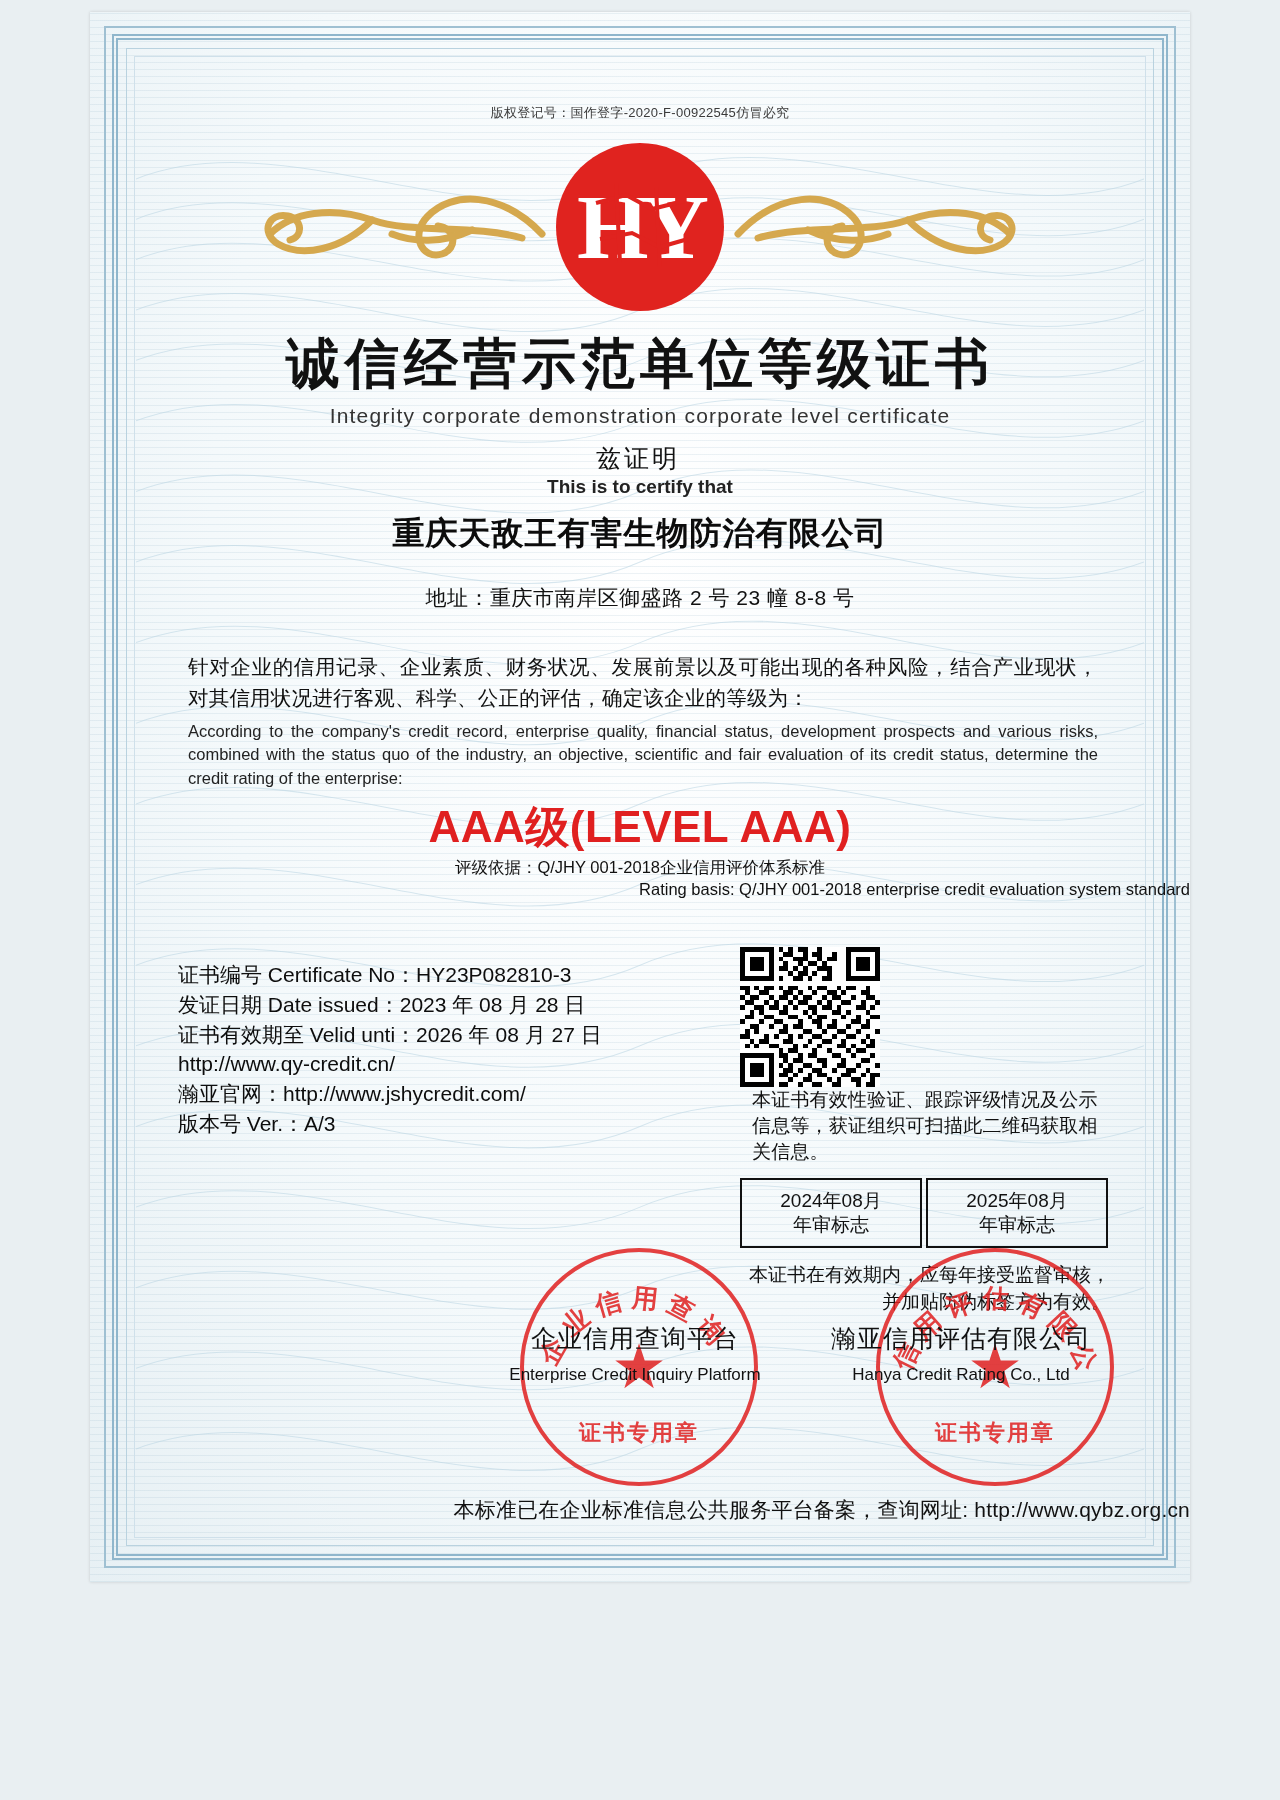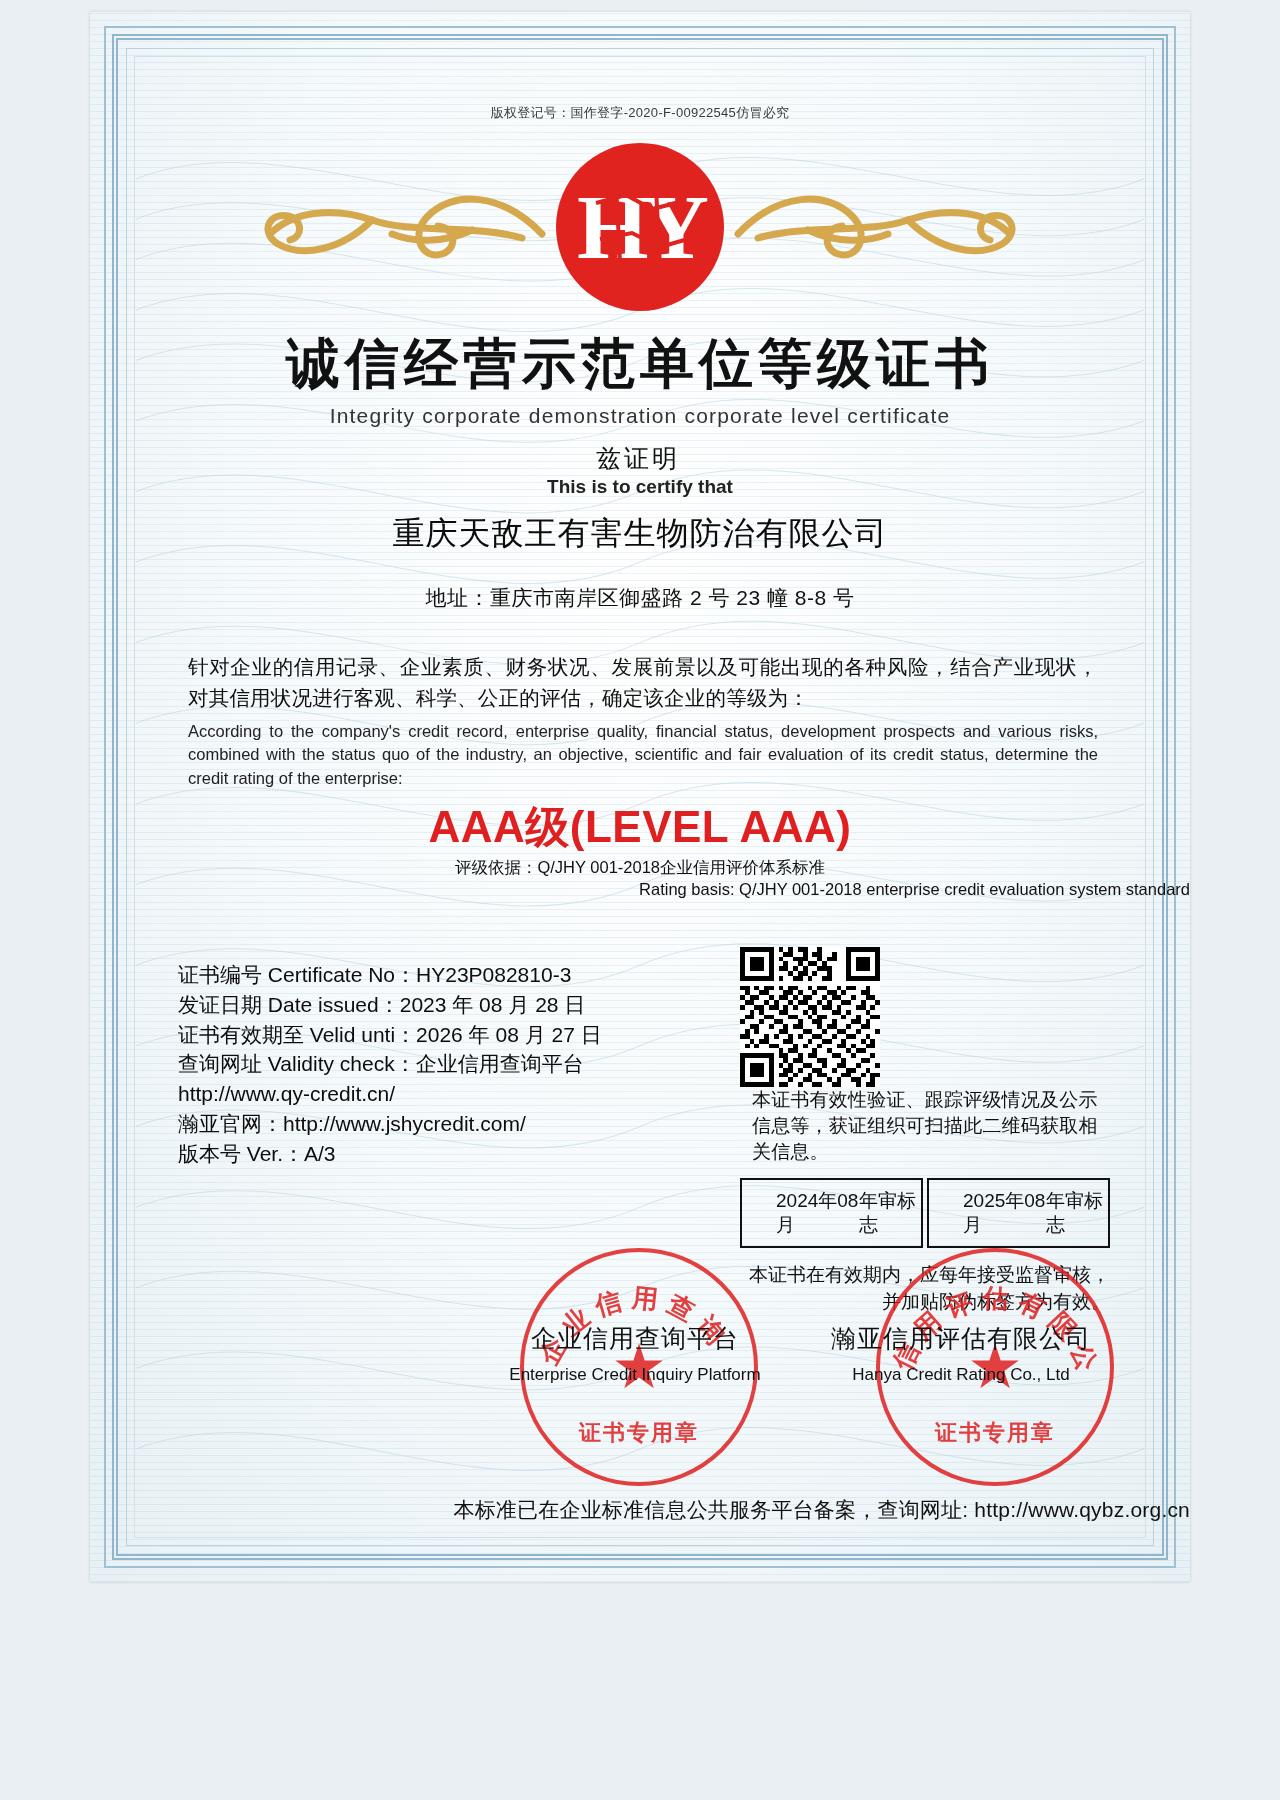--- a/index.html
+++ b/index.html
@@ -72,21 +72,21 @@
   .certify-cn{
     position:absolute;top:430px;left:0;right:4px;text-align:center;
     font-size:25px;color:#111;letter-spacing:3px;
   }
   .certify-en{
     position:absolute;top:464px;left:0;right:0;text-align:center;
     font-size:19px;color:#222;font-weight:bold;
   }
   .company{
     position:absolute;top:500px;left:0;right:0;text-align:center;
-    font-size:32px;font-weight:normal;color:#0c0c0c;letter-spacing:1px;
+    font-size:32px;font-weight:bold;color:#0c0c0c;letter-spacing:1px;
   }
   .credit-code{
     position:absolute;top:545px;left:0;right:0;text-align:center;
     font-size:21px;color:#111;letter-spacing:.5px;
   }
   .address{
     position:absolute;top:572px;left:0;right:0;text-align:center;
     font-size:21px;color:#111;letter-spacing:.5px;
   }
 
@@ -128,22 +128,22 @@
     width:140px;height:140px;flex:none;background:#fff;
   }
   .qr-note{
     margin-left:12px;font-size:19px;color:#111;line-height:1.36;letter-spacing:.2px;
   }
   .year-boxes{
     display:flex;margin-top:14px;
   }
   .year-box{
     width:178px;height:66px;border:2px solid #111;
-    display:flex;align-items:center;justify-content:center;
-    font-size:19px;color:#111;line-height:1.3;padding-left:34px;
+    display:flex;flex-direction:column;align-items:center;justify-content:center;
+    font-size:19px;color:#111;line-height:1.3;
   }
   .year-box + .year-box{margin-left:4px;}
   .qr-foot{
     margin-top:14px;font-size:19px;color:#111;line-height:1.4;text-align:right;
   }
 
   
   .stamp{
     position:absolute;width:230px;height:230px;border-radius:50%;
     border:4px solid #e02020;opacity:.85;
@@ -262,21 +262,20 @@
   </div>
 
   <div class="level">AAA级(LEVEL AAA)</div>
   <div class="basis-cn">评级依据：Q/JHY 001-2018企业信用评价体系标准</div>
   <div class="basis-en">Rating basis: Q/JHY 001-2018 enterprise credit evaluation system standard</div>
 
   <div class="details">
     <div class="line">证书编号 Certificate No：HY23P082810-3</div>
     <div class="line">发证日期 Date issued：2023 年 08 月 28 日</div>
     <div class="line">证书有效期至 Velid unti：2026 年 08 月 27 日</div>
-    <div class="line">查询网址 Validity check：企业信用查询平台</div>
     <div class="line url">http://www.qy-credit.cn/</div>
     <div class="line url">瀚亚官网：http://www.jshycredit.com/</div>
     <div class="line">版本号 Ver.：A/3</div>
   </div>
 
   <div class="qr-block">
     <div class="qr-row">
       <svg class="qr" viewBox="0 0 29 29" shape-rendering="crispEdges">
         <rect width="29" height="29" fill="#fff"></rect>
         <g fill="#000">

